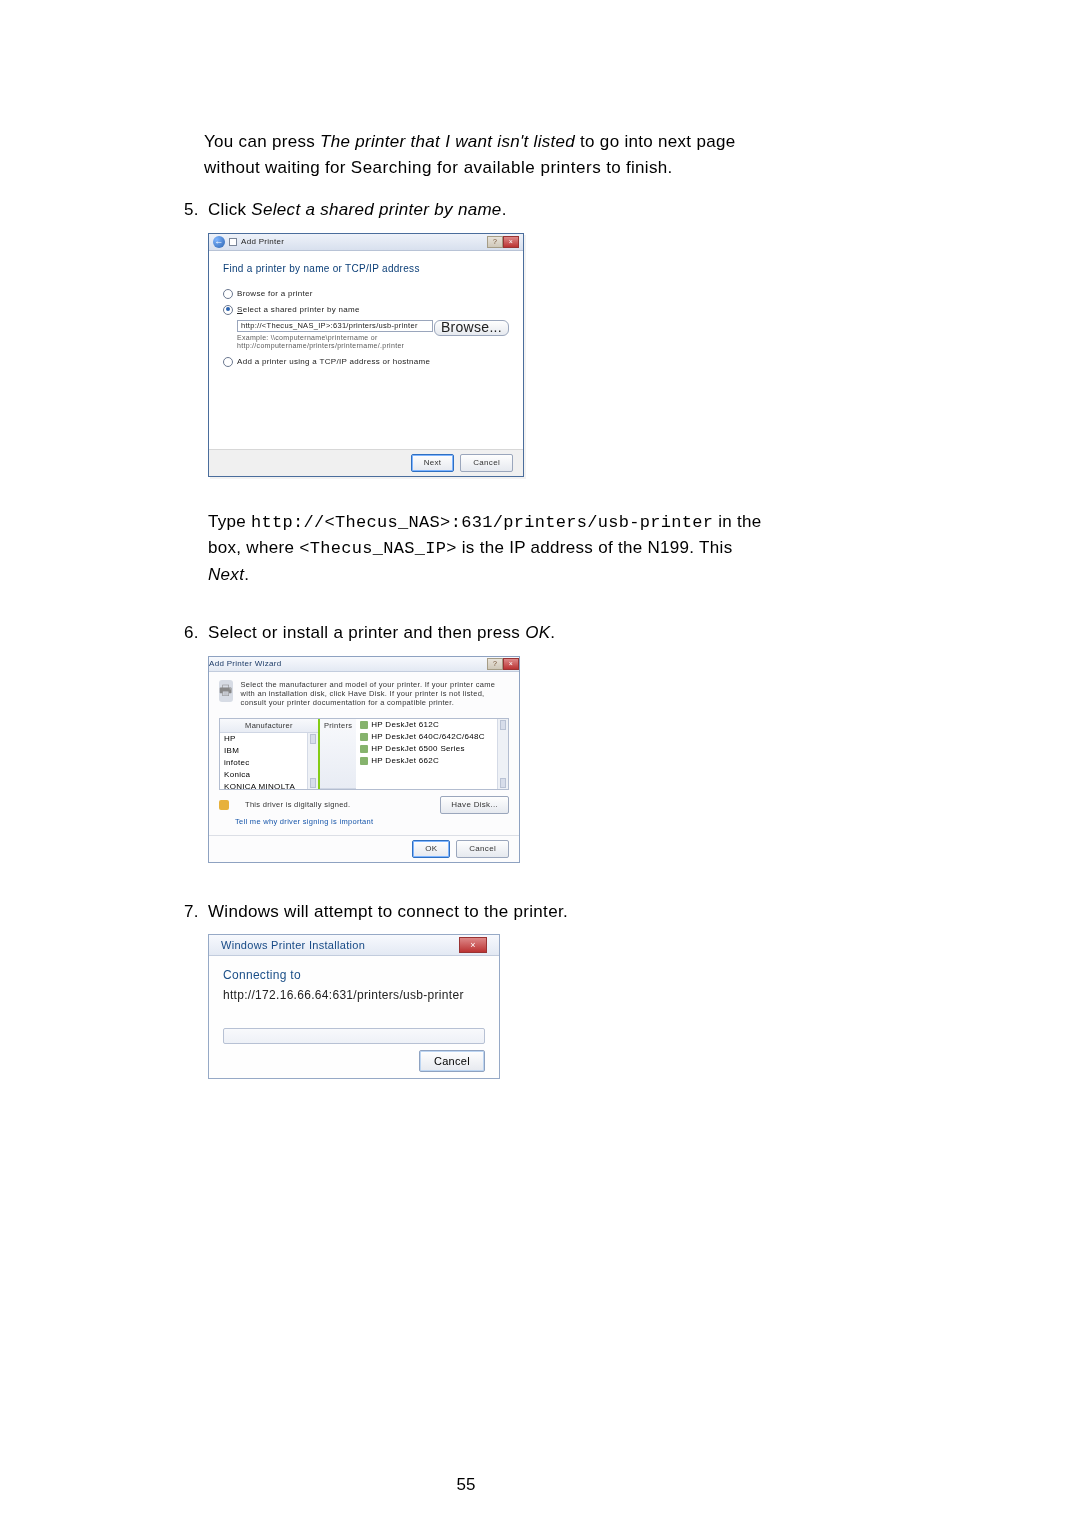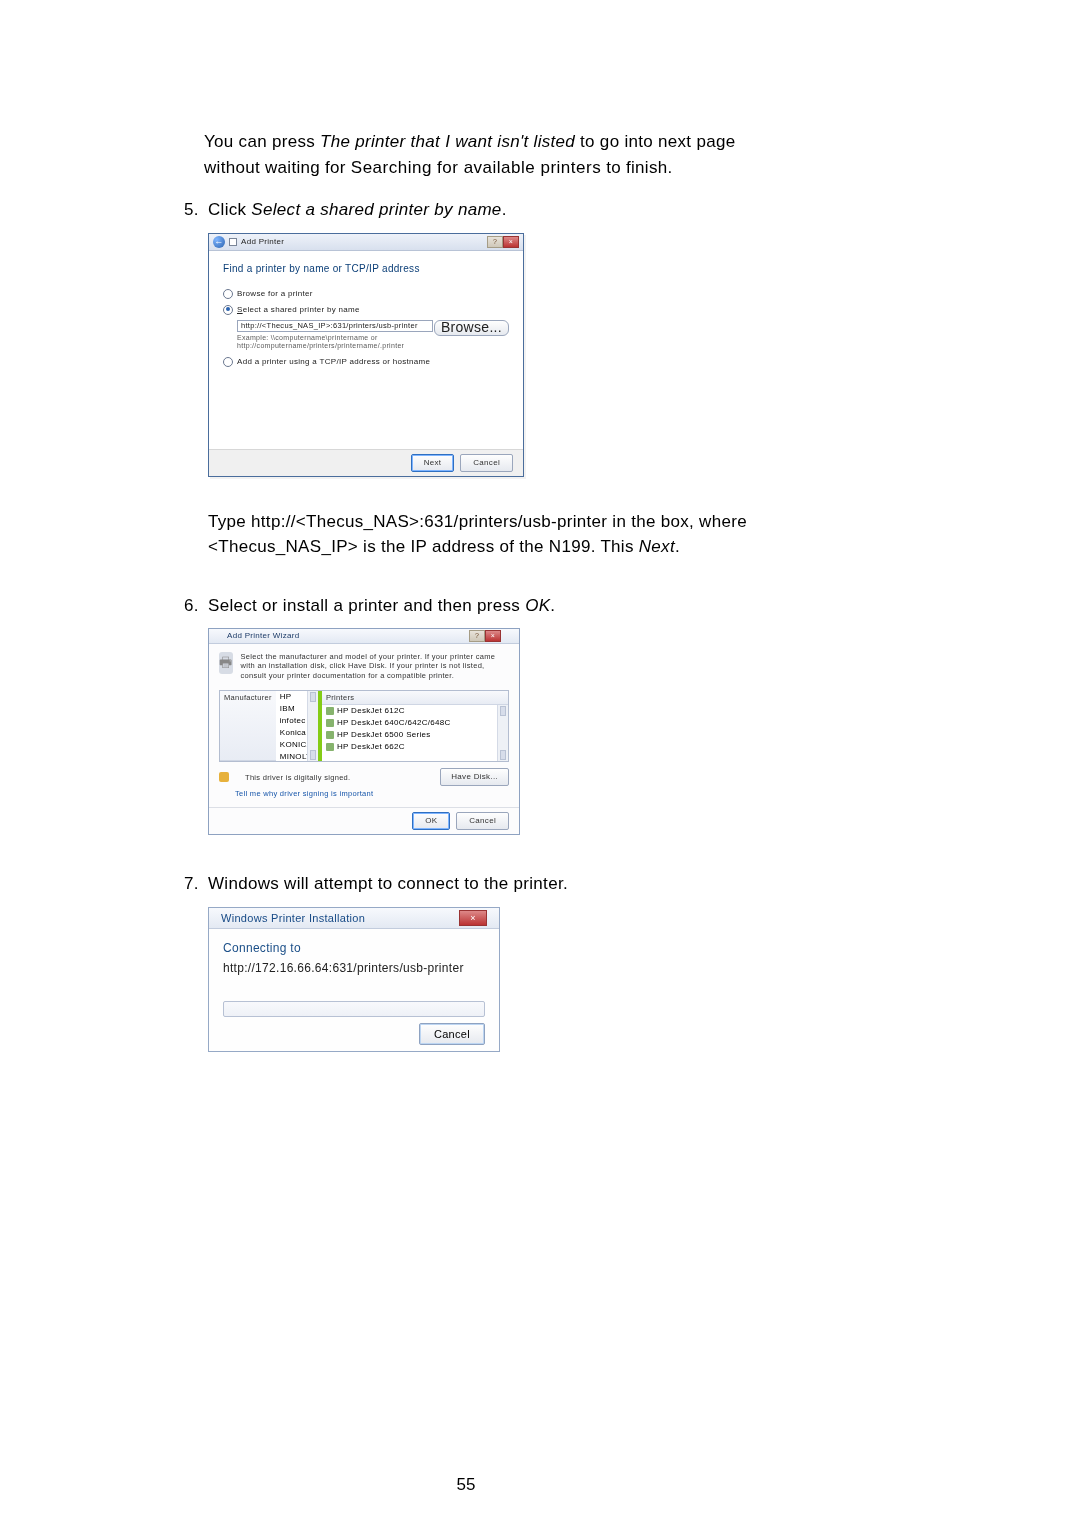--- a/index.html
+++ b/index.html
@@ -16,21 +16,21 @@
     padding: 112px 168px 40px 204px;
     box-sizing: border-box;
     position: relative;
   }
   .body-text {
     font-size: 17px;
     line-height: 1.5;
     letter-spacing: 0.3px;
   }
   .italic { font-style: italic; }
-  .mono  { font-family: Liberation Sans, sans-serif; font-size: 17px; }
+  .mono  { font-family: Liberation Mono, monospace; font-size: 17px; }
   .step {
     display: flex;
     margin-top: 16px;
   }
   .step-num { width: 24px; flex: 0 0 24px; }
   .step-body { flex: 1; }
   .figure {
     margin: 10px 0 20px 0;
     display: inline-block;
   }
@@ -146,39 +146,39 @@
     width: 310px;
     border:1px solid #8ea2c1;
     background:#fcfcfd;
     font-family:"Segoe UI",Tahoma,sans-serif;
     font-size:8px;
   }
   .win2-title {
     height:14px;
     background:linear-gradient(#f7f9fd,#e3e9f3);
     border-bottom:1px solid #c2ccdd;
-    display:flex; align-items:center; padding:0 18px;
+    display:flex; align-items:center; padding:0 0;
     font-size:8px; color:#1b3a66;
   }
   .win2-title .caps{margin-left:auto; display:flex;}
   .win2-top {
     display:flex; gap:8px; padding:8px 10px 10px 10px;
     font-size:7.5px; color:#333; line-height:1.25;
   }
   .win2-icon {
     width:22px; height:22px; background:#d7dce5; border-radius:3px;
     display:flex; align-items:center; justify-content:center;
     font-size:14px; color:#888;
   }
   .win2-lists {
     display:flex; margin:0 10px; border:1px solid #b3bdd0;
     height: 70px; background:#fff; font-size:8px;
   }
-  .win2-col1 { width: 98px; border-right:4px solid #84cc16; display:flex; flex-direction:row;}
-  .win2-col2 { flex:1; display:flex; flex-direction:column;}
+  .win2-col1 { width: 98px; border-right:2px solid #84cc16; display:flex; flex-direction:column;text-align:center;}
+  .win2-col2 { flex:1; display:flex; flex-direction:row;}
   .list-head {
     background:linear-gradient(#f8f9fc,#e8ecf4);
     border-bottom:1px solid #cfd6e4;
     padding:1px 4px; font-size:7.5px; color:#333;
   }
   .list-body { flex:1; overflow:hidden; position:relative; }
   .list-item { padding:0 4px; line-height:12px; display:flex; align-items:center; gap:3px;}
   .prn-ico { width:8px; height:8px; background:#86b36d; border-radius:1px; display:inline-block;}
   .scroll-stub {
     position:absolute; right:0; top:0; bottom:0; width:10px;

